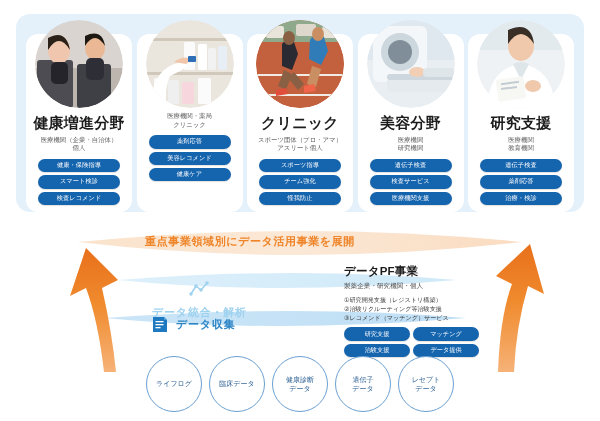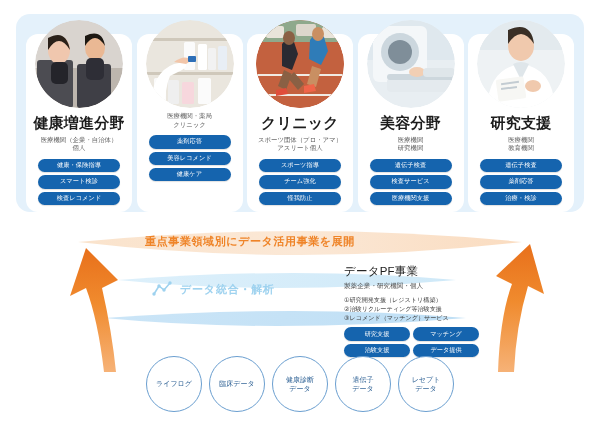--- a/index.html
+++ b/index.html
@@ -46,26 +46,26 @@
   
   .arrows{position:absolute;left:0;top:196px;width:600px;height:180px;}
   .banner-text{
     position:absolute;left:0;top:234px;width:500px;text-align:center;
     font-size:11px;font-weight:bold;color:#ef8428;letter-spacing:.6px;
   }
   .ribbon-label{
     position:absolute;display:flex;align-items:center;gap:8px;
     font-weight:bold;letter-spacing:.8px;
   }
-  .lbl-analyze{left:152px;top:281px;font-size:11px;color:#9ed2ef;}
+  .lbl-analyze{left:152px;top:281px;font-size:11px;color:#9ed2ef;flex-direction:column;}
   .lbl-collect{left:152px;top:316px;font-size:11px;color:#2f86c6;}
 
   
   .pf{position:absolute;left:344px;top:264px;width:160px;}
-  .pf-title{font-size:11.5px;font-weight:normal;color:#1c1c1c;letter-spacing:.2px;}
+  .pf-title{font-size:11.5px;font-weight:bold;color:#1c1c1c;letter-spacing:.2px;}
   .pf-sub{font-size:6.6px;color:#4a4a4a;margin-top:3px;}
   .pf-list{margin-top:5px;}
   .pf-list div{font-size:6.1px;color:#3a3a3a;line-height:1.45;}
   .pf-badges{margin-top:5px;display:flex;flex-wrap:wrap;gap:3px;width:150px;}
   .pf-badge{
     background:#1564ae;color:#fff;border-radius:8px;font-size:6.2px;
     padding:2.2px 0;width:66px;text-align:center;
     box-shadow:0 1px 1px rgba(0,0,0,.12);
   }
 
@@ -302,20 +302,30 @@
     <svg width="20" height="16" viewBox="0 0 20 16">
       <polyline points="2,13 7,5 12,9 18,2" fill="none" stroke="#9ed2ef" stroke-width="1.6"></polyline>
       <circle cx="2" cy="13" r="1.7" fill="#9ed2ef"></circle>
         <circle cx="7" cy="5" r="1.7" fill="#9ed2ef"></circle>
       <circle cx="12" cy="9" r="1.7" fill="#9ed2ef"></circle>
         <circle cx="18" cy="2" r="1.7" fill="#9ed2ef"></circle>
     </svg>
     <span>データ統合・解析</span>
   </div>
 
+  <div class="ribbon-label lbl-collect">
+    <svg width="16" height="17" viewBox="0 0 16 17">
+      <path d="M1 1 h11 l3 3 v12 h-14z" fill="#1f79c0"></path>
+      <path d="M12 1 v3 h3z" fill="#4f9fd8"></path>
+      <rect x="3.5" y="5" width="8" height="1.3" fill="#fff"></rect>
+      <rect x="3.5" y="8" width="8" height="1.3" fill="#fff"></rect>
+      <rect x="3.5" y="11" width="5" height="1.3" fill="#fff"></rect>
+    </svg>
+    <span>データ収集</span>
+  </div>
 
   <div class="pf">
     <div class="pf-title">データPF事業</div>
     <div class="pf-sub">製薬企業・研究機関・個人</div>
     <div class="pf-list">
       <div>①研究開発支援（レジストリ構築）</div>
       <div>②治験リクルーティング等治験支援</div>
       <div>③レコメンド（マッチング）サービス</div>
     </div>
     <div class="pf-badges">

